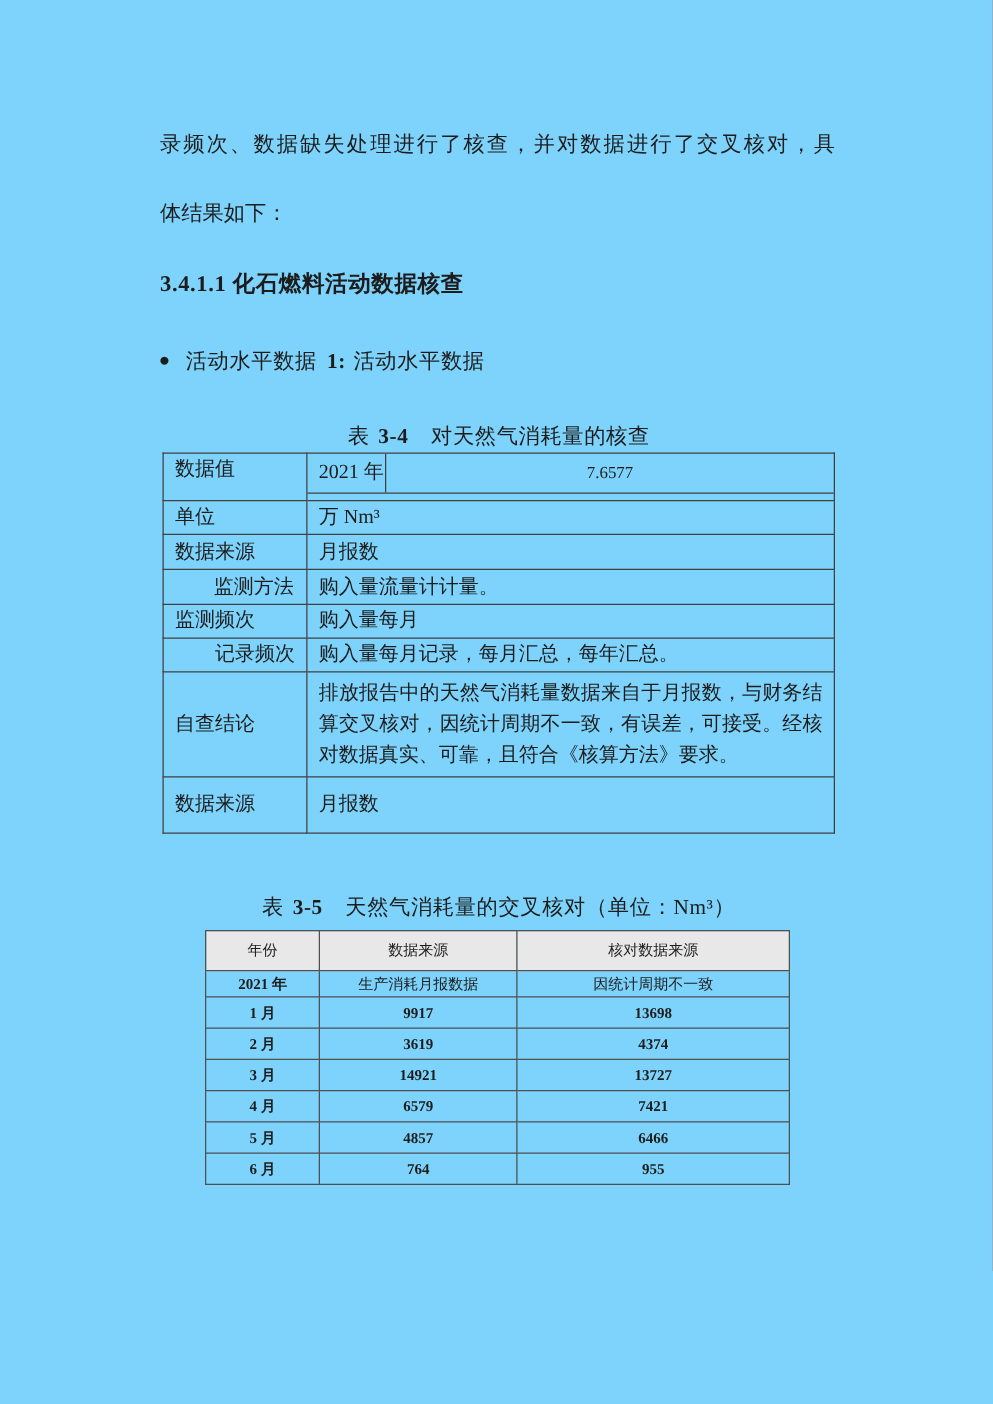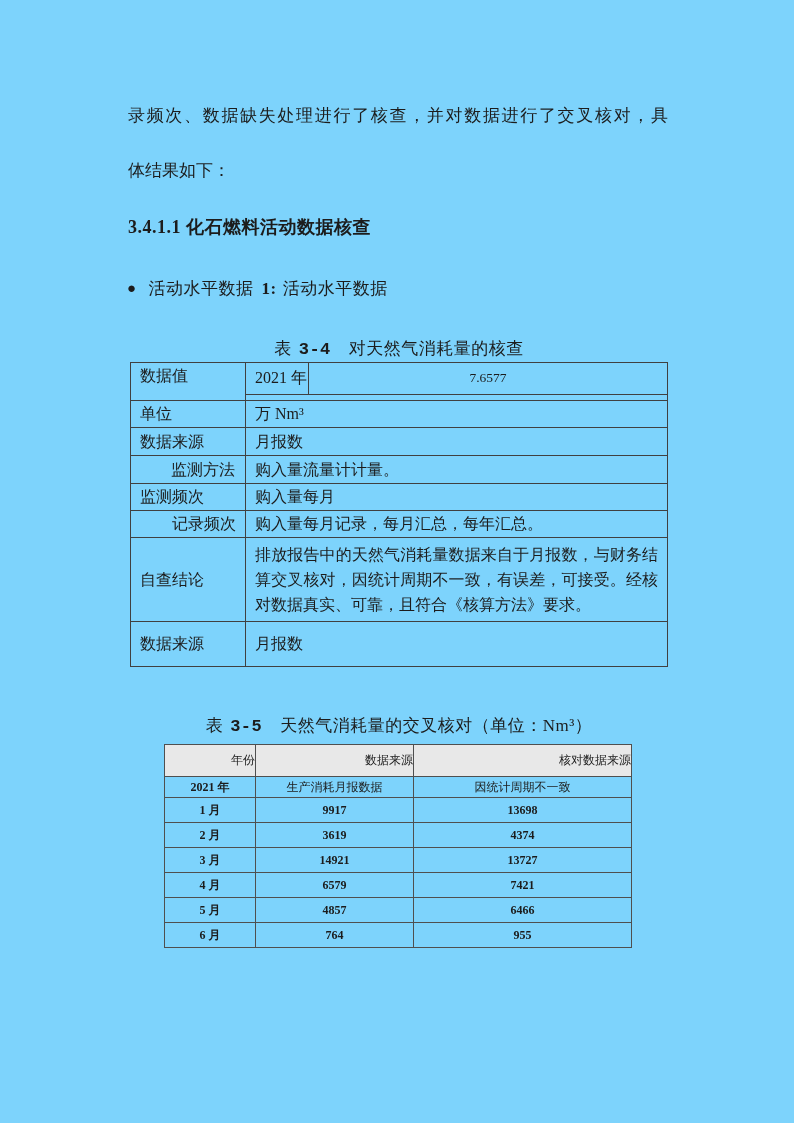--- a/index.html
+++ b/index.html
@@ -39,21 +39,21 @@
   .bullet-marker { font-size:15px; margin-right:12px; position:relative; top:-1px; }
   .bullet-num { font-weight:bold; margin:0 6px 0 8px; }
 
   
   .caption {
     position:absolute; left:130px; width:538px;
     text-align:center; font-size:17px; letter-spacing:0.5px;
   }
   .cap-34 { top:337px; }
   .cap-35 { top:714px; }
-  .cap-num { font-weight:bold; margin:0 18px 0 7px;font-family:Liberation Mono, monospace; }
+  .cap-num { font-weight:bold; margin:0 18px 0 7px; }
 
   
   .t34 {
     position:absolute; left:130px; top:362px; width:538px;
     border-collapse:collapse; table-layout:fixed;
   }
   .t34 td {
     border:1px solid #404040;
     font-size:16px; line-height:22px;
     padding:2px 9px;
@@ -74,21 +74,21 @@
     border-collapse:collapse; table-layout:fixed;
   }
   .t35 td {
     border:1px solid #4f4f4f;
     text-align:center; vertical-align:middle;
     font-size:12px; padding:0;
     color:#1c1c1c;
   }
   .t35 col.c1 { width:91px; }
   .t35 col.c2 { width:158px; }
-  .t35 .hdr td { height:32px; background:#e8e8e8; font-size:12px;text-align:right; }
+  .t35 .hdr td { height:32px; background:#e8e8e8; font-size:12px; }
   .t35 .yearrow td { height:21px; }
   .t35 .mrow td { height:25px; }
   .t35 .bold { font-weight:bold; }
 </style>
 </head>
 <body>
 
 <div class="page">
 
   <div class="para-line1">录频次、数据缺失处理进行了核查，并对数据进行了交叉核对，具</div>

